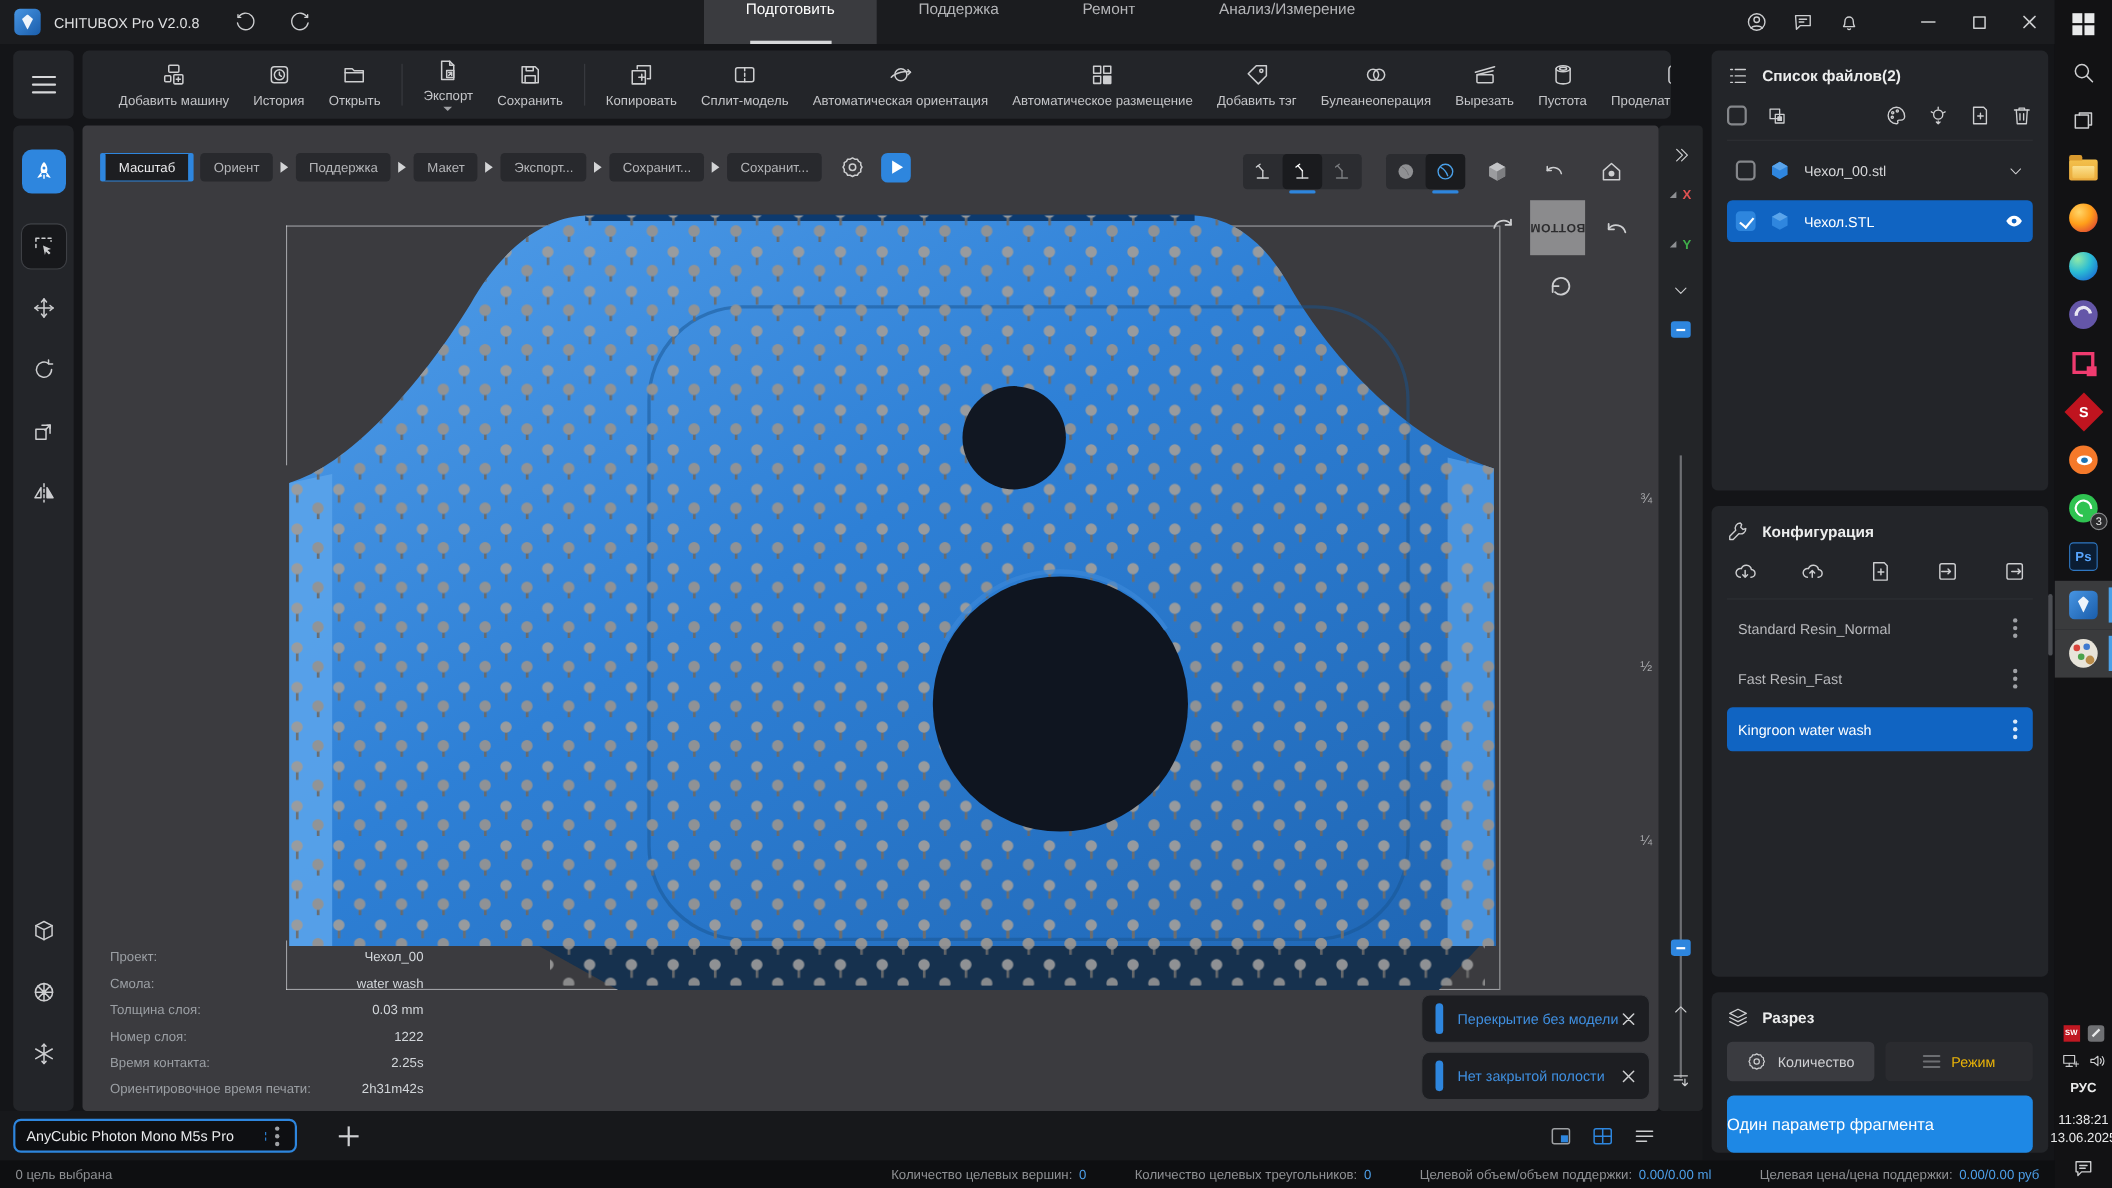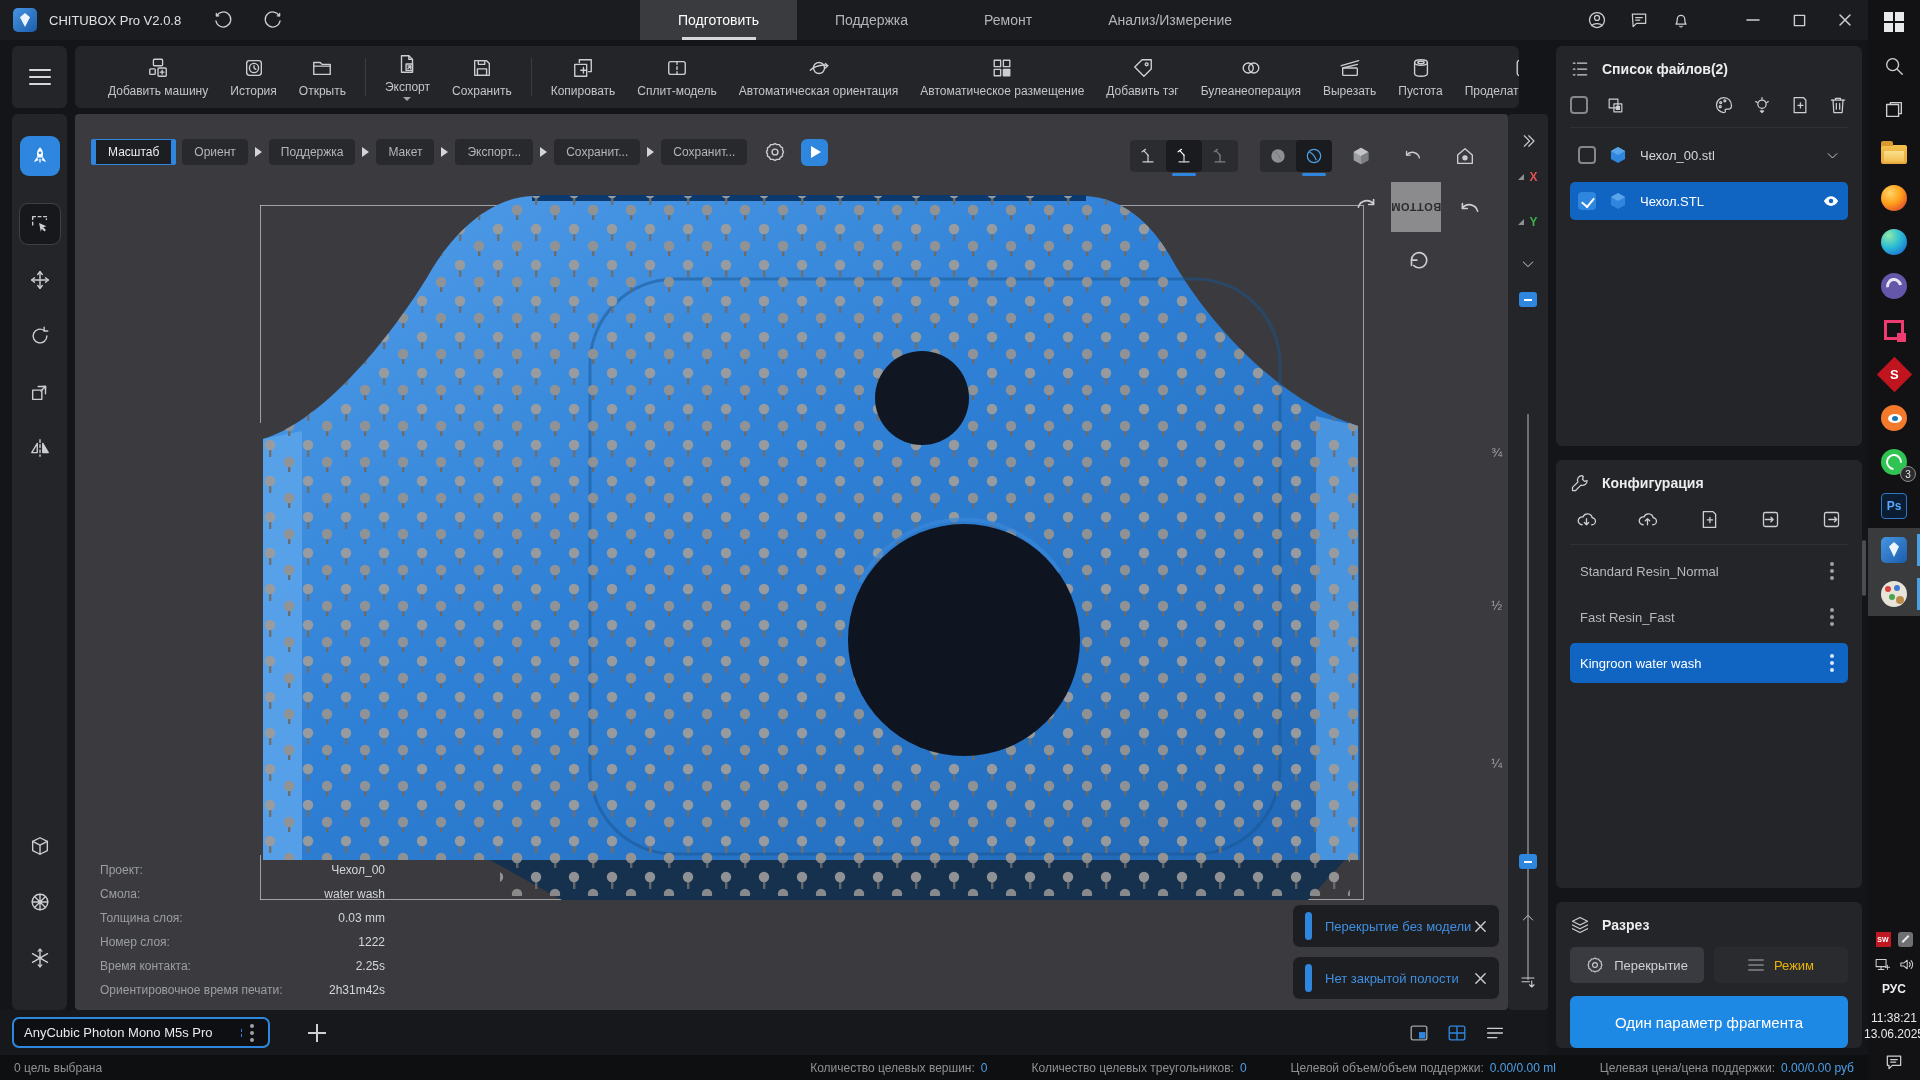--- a/index.html
+++ b/index.html
@@ -13,21 +13,21 @@
   .app{position:absolute;left:0;top:0;width:1868px;height:1080px;background:#141518}
 
   
   .titlebar{position:absolute;left:0;top:0;width:1868px;height:40px;background:#1b1c1f;display:flex;align-items:center}
   .logo{width:24px;height:24px;margin-left:13px;border-radius:5px;background:linear-gradient(135deg,#4795e3,#1a5dab);position:relative;flex:none}
   .logo::after{content:"";position:absolute;left:7px;top:5px;width:10px;height:14px;background:#eef4fb;
     clip-path:polygon(50% 0,100% 30%,50% 100%,0 30%)}
   .app-title{margin-left:12px;font-size:13px;color:#dfe0e2;white-space:nowrap}
   .tb-undo{margin-left:32px}.tb-redo{margin-left:30px}
   .tabs{position:absolute;left:640px;top:0;height:40px;display:flex}
-  .tab{height:40px;padding:0 38px;display:flex;align-items:center;font-size:14px;color:#b4b5b8;position:relative;white-space:nowrap}
+  .tab{height:40px;padding:0 38px;display:flex;align-items:flex-start;font-size:14px;color:#b4b5b8;position:relative;white-space:nowrap}
   .tab.active{background:#3a3b3f;color:#fff}
   .tab.active::after{content:"";position:absolute;left:50%;bottom:0;transform:translateX(-50%);width:74px;height:3px;background:#d6d7d9}
   .title-right{position:absolute;right:0;top:0;height:40px;display:flex;align-items:center}
   .tr-ic{width:42px;height:40px;display:flex;align-items:center;justify-content:center}
   .win-btns{display:flex;margin-left:28px}
   .win-btn{width:46px;height:40px;display:flex;align-items:center;justify-content:center}
 
   
   .menu-box{position:absolute;left:12px;top:46px;width:55px;height:62px;background:#232529;border-radius:6px;
     display:flex;align-items:center;justify-content:center}
@@ -128,21 +128,21 @@
   .profile.sel .kebab{background:#dce9f8;box-shadow:0 -7px 0 #dce9f8,0 7px 0 #dce9f8}
   .slice-box{height:146px}
   .slice-btns{display:flex;gap:10px;margin-top:12px}
   .sbtn{flex:1;height:36px;border-radius:5px;display:flex;align-items:center;justify-content:center;gap:10px;font-size:13px}
   .sbtn.settings{background:#3a3b40;color:#cfd0d3}
   .sbtn.mode{background:#2a2b2f;color:#eab308}
   .mode-bars,.mode-bars::before,.mode-bars::after{width:16px;height:2px;background:#6c6e72;border-radius:1px}
   .mode-bars{position:relative}.mode-bars::before,.mode-bars::after{content:"";position:absolute;left:0}
   .mode-bars::before{top:-5px}.mode-bars::after{top:5px}
   .big-blue{margin-top:13px;height:52px;border-radius:6px;background:#1e88e5;color:#fff;font-size:15px;
-    display:flex;align-items:center;justify-content:center;white-space:nowrap}
+    display:flex;align-items:center;white-space:nowrap}
   .scroll-sliver{position:absolute;left:1862px;top:540px;width:4px;height:56px;background:#4b4d52;border-radius:2px}
 
   
   .machinebar{position:absolute;left:0;top:1010px;width:1548px;height:45px;background:#17181b;display:flex;align-items:center}
   .machine{margin-left:12px;width:258px;height:31px;border:2px solid #2e86de;border-radius:7px;background:#0e0f12;
     display:flex;align-items:center;padding:0 4px 0 10px}
   .machine .mname{flex:1;font-size:13px;color:#e9eaec;white-space:nowrap}
   .machine .mk{border-left:1px dashed #2e86de;padding:2px 6px 2px 8px;display:flex;align-items:center}
   .plus{position:relative;width:18px;height:18px;margin-left:38px}
   .plus::before,.plus::after{content:"";position:absolute;background:#cfd0d3}
@@ -784,21 +784,21 @@
             <path d="M3 16.5L12 21l9-4.5"></path>
           </svg>
         <span>Разрез</span>
       </div>
       <div class="slice-btns">
         <div class="sbtn settings">
           <svg class="ic" width="18" height="18" viewBox="0 0 24 24">
               <path d="M12 2.8l2.2 1.2h2.6l1.2 2.2 2.2 1.2v2.6l1.2 2-1.2 2v2.6l-2.2 1.2-1.2 2.2h-2.6L12 21.2 9.8 20H7.2L6 17.8 3.8 16.6V14l-1.2-2 1.2-2V7.4L6 6.2 7.2 4h2.6z"></path>
               <circle cx="12" cy="12" r="3.2"></circle>
             </svg>
-          <span>Перекрытие</span>
+          <span>Количество</span>
         </div>
         <div class="sbtn mode">
           <span class="mode-bars"></span>
           <span>Режим</span>
         </div>
       </div>
       <div class="big-blue">
           <span>Один параметр фрагмента</span>
         </div>
     </div>

